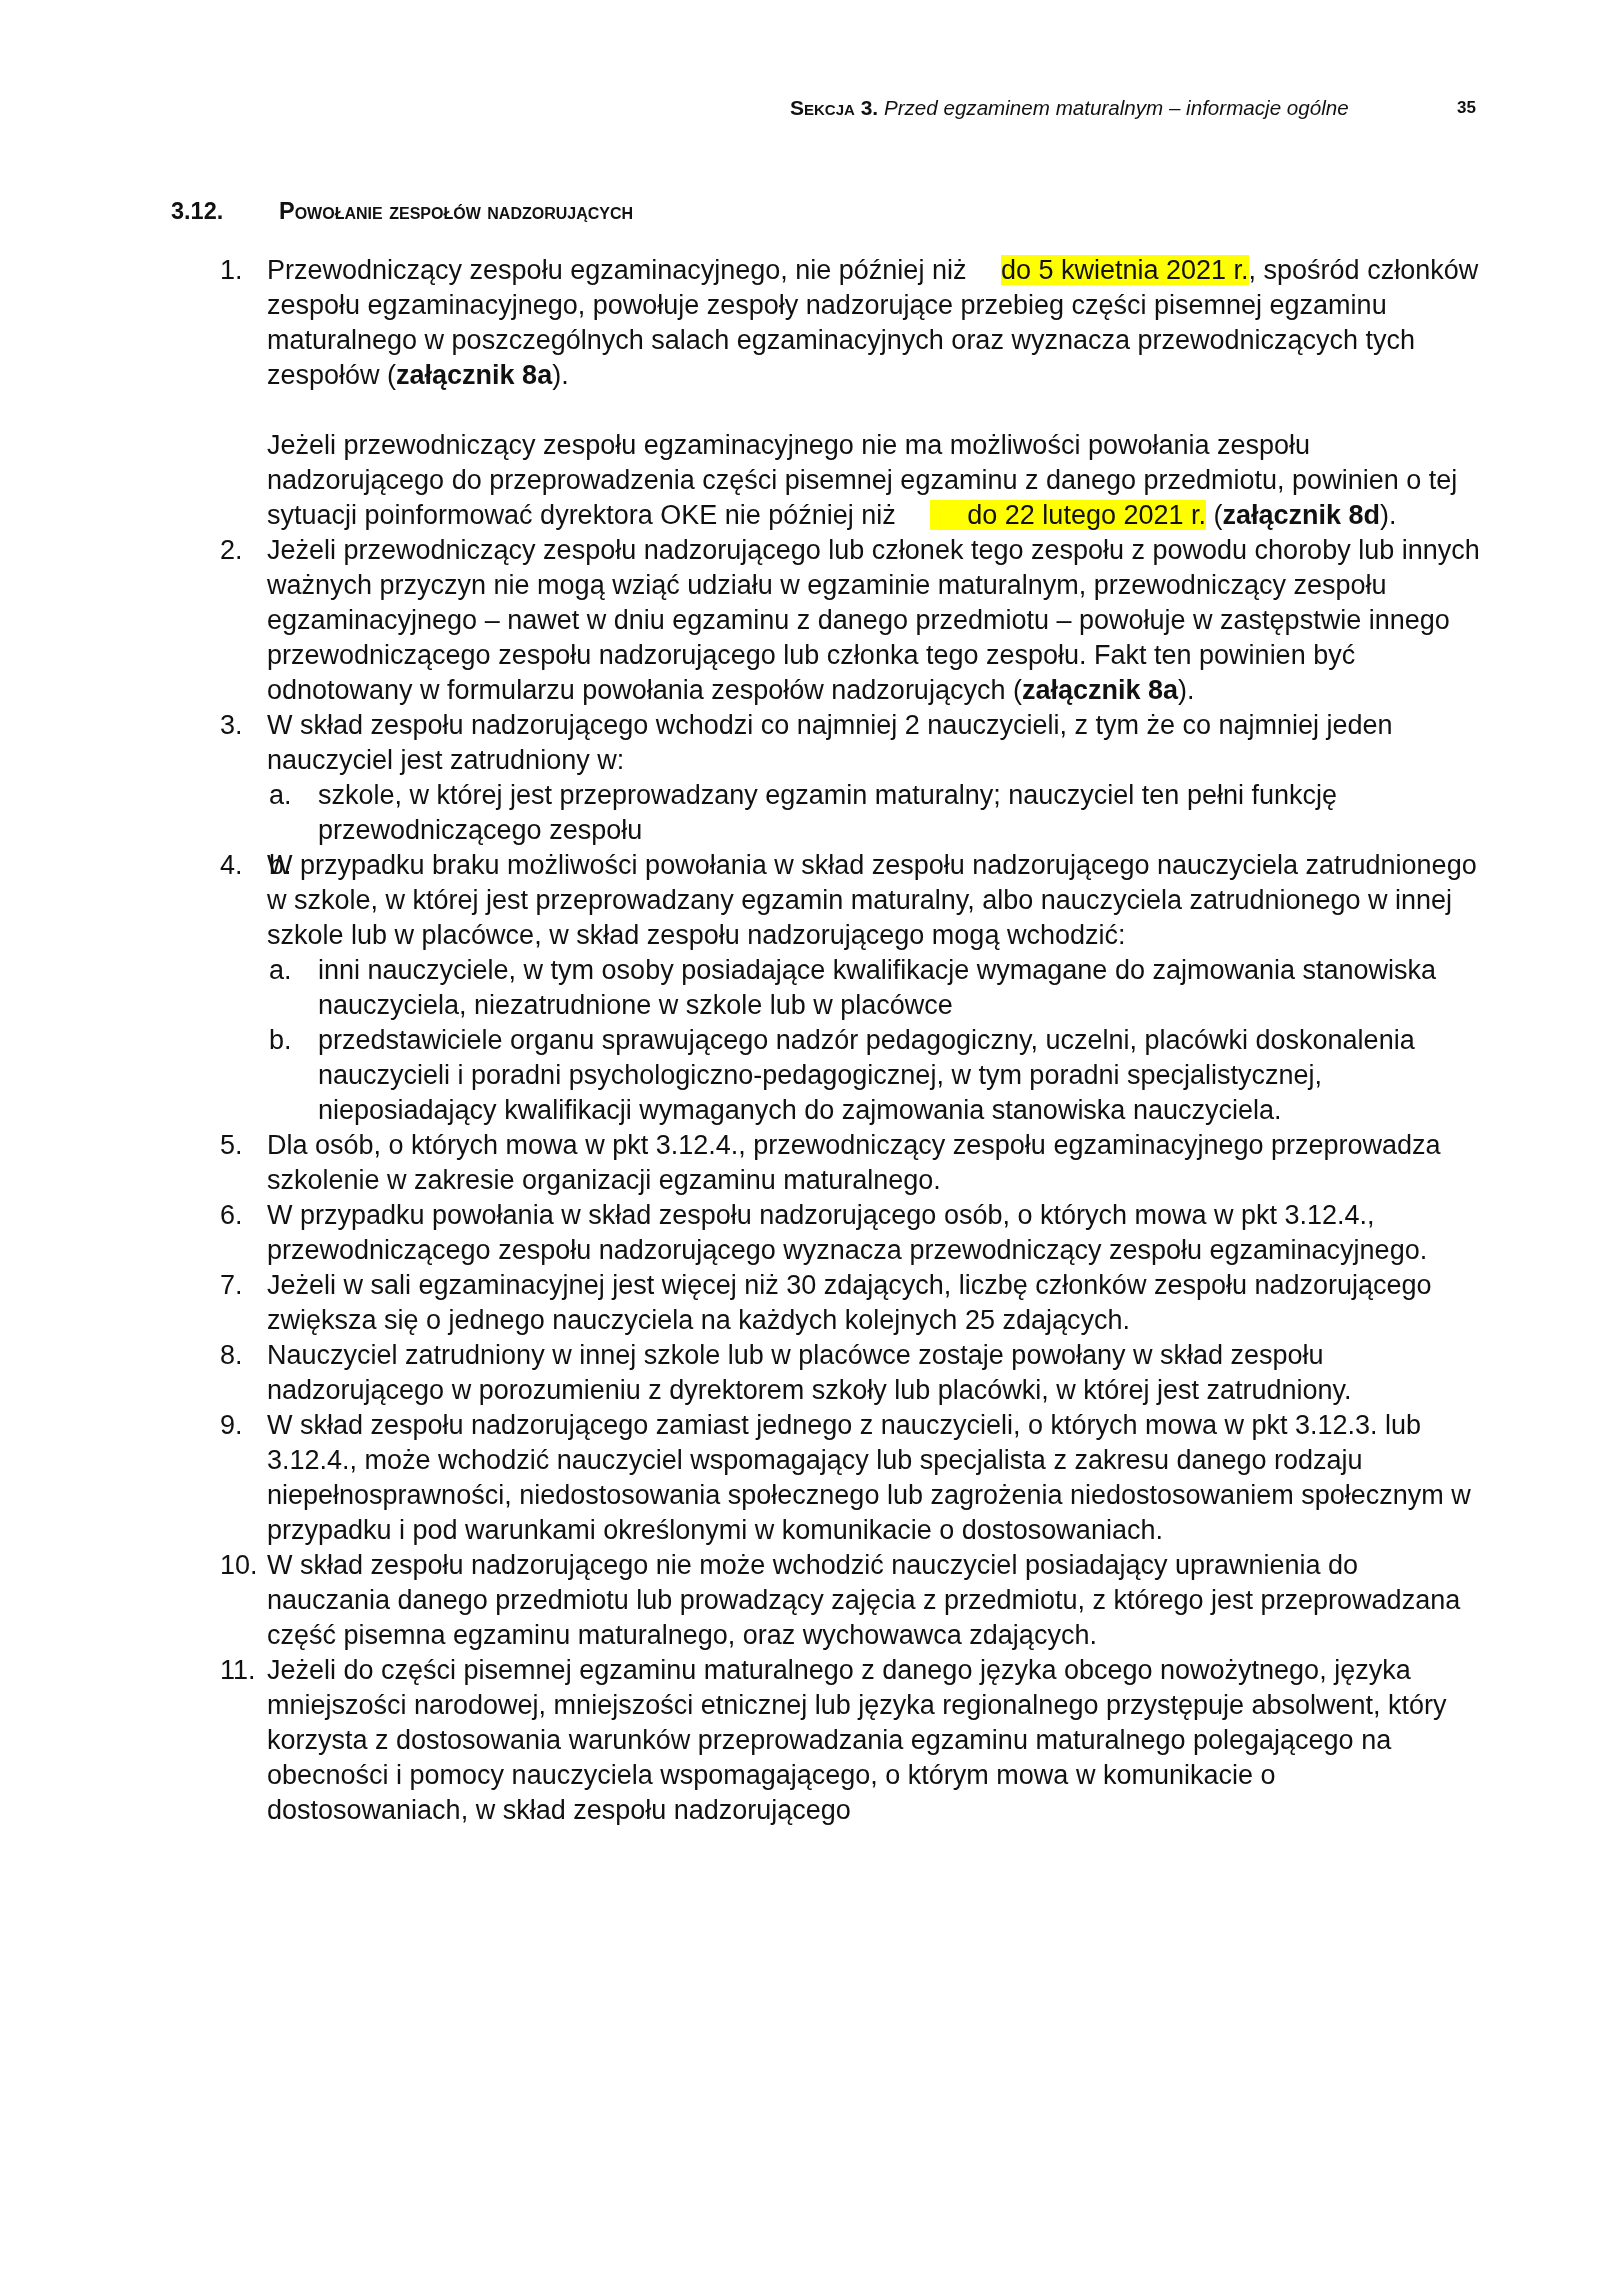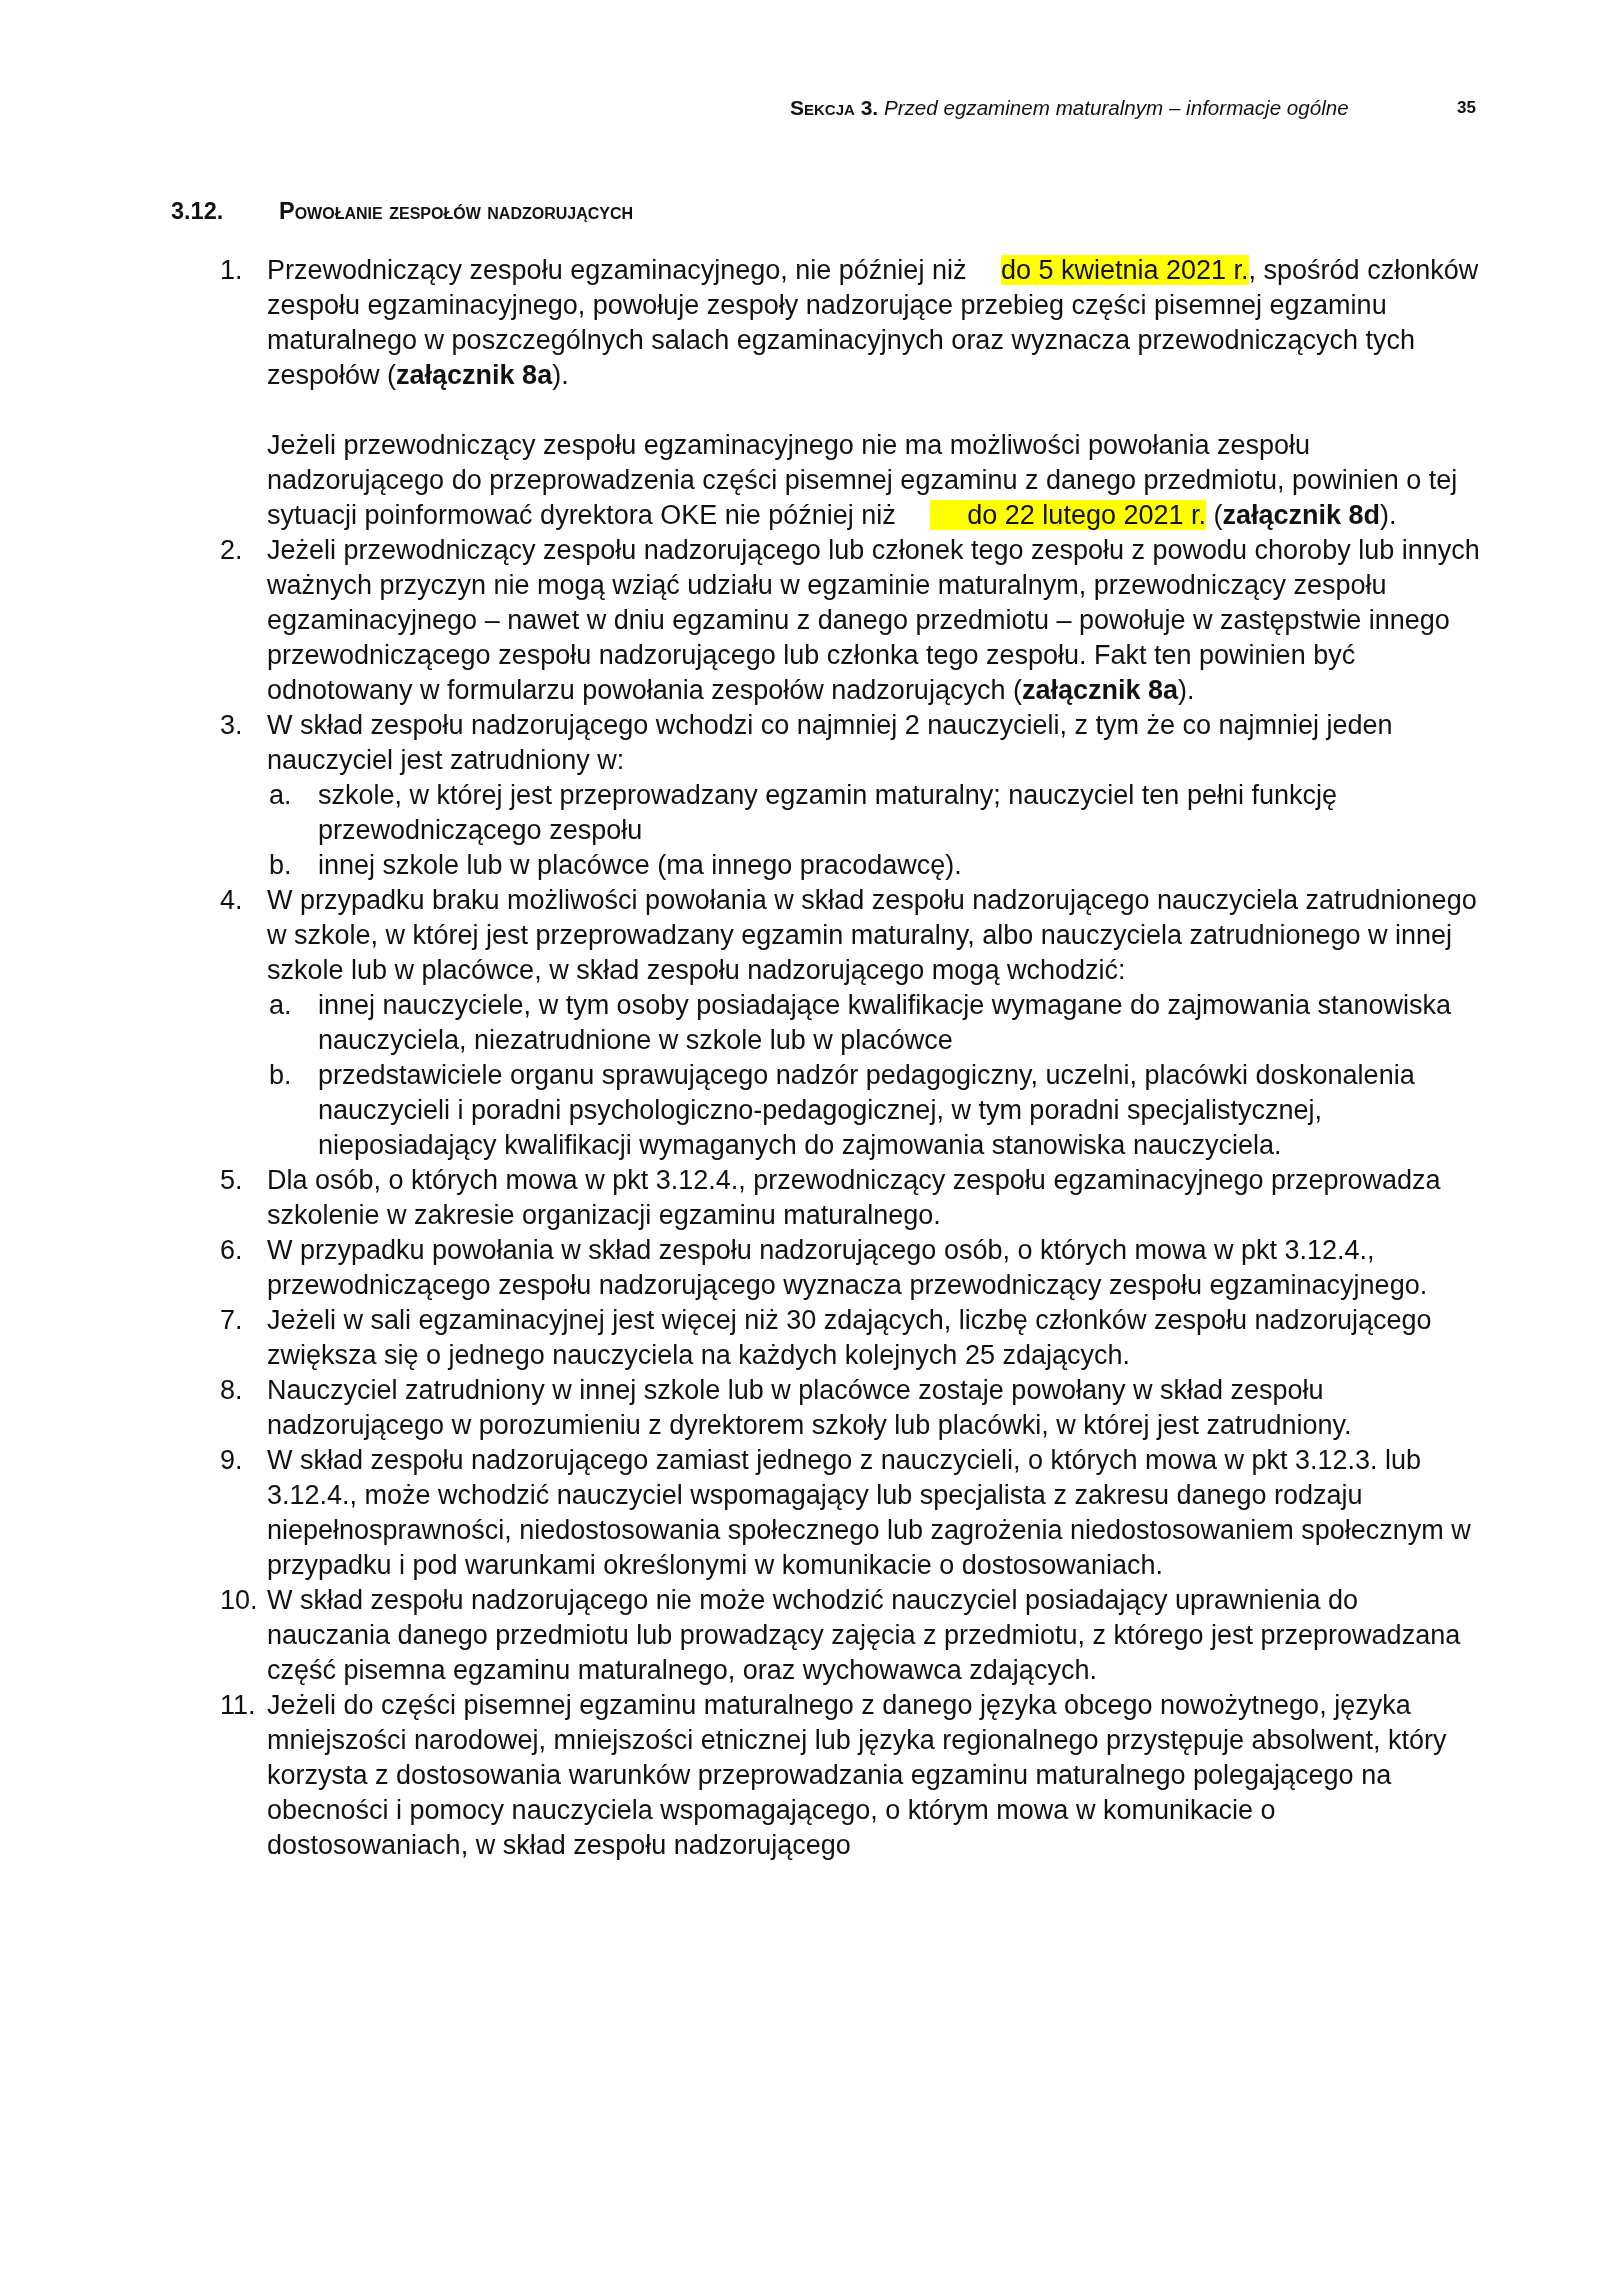--- a/index.html
+++ b/index.html
@@ -57,29 +57,29 @@
   <div class="item">
     <span class="num">2.</span>
     <div><span>Jeżeli przewodniczący zespołu nadzorującego lub członek tego zespołu z powodu choroby lub innych ważnych przyczyn nie mogą wziąć udziału w egzaminie maturalnym, przewodniczący zespołu egzaminacyjnego – nawet w dniu egzaminu z danego przedmiotu – powołuje w zastępstwie innego przewodniczącego zespołu nadzorującego lub członka tego zespołu. Fakt ten powinien być odnotowany w formularzu powołania zespołów nadzorujących (</span><b>załącznik 8a</b><span>).</span></div>
   </div>
 
   <div class="item">
     <span class="num">3.</span>
     <div>W skład zespołu nadzorującego wchodzi co najmniej 2 nauczycieli, z tym że co najmniej jeden nauczyciel jest zatrudniony w:</div>
     <div class="subs">
       <div class="sub"><span class="letter">a.</span><span>szkole, w której jest przeprowadzany egzamin maturalny; nauczyciel ten pełni funkcję przewodniczącego zespołu</span></div>
-      <div class="sub"><span class="letter">b.</span><span>innej szkole lub w placówce (ma innego pracodawcę).</span></div>
+      <div class="sub"><span class="letter">b.</span></div>
     </div>
   </div>
 
   <div class="item">
     <span class="num">4.</span>
     <div>W przypadku braku możliwości powołania w skład zespołu nadzorującego nauczyciela zatrudnionego w szkole, w której jest przeprowadzany egzamin maturalny, albo nauczyciela zatrudnionego w innej szkole lub w placówce, w skład zespołu nadzorującego mogą wchodzić:</div>
     <div class="subs">
-      <div class="sub"><span class="letter">a.</span><span>innej nauczyciele, w tym osoby posiadające kwalifikacje wymagane do zajmowania stanowiska nauczyciela, niezatrudnione w szkole lub w placówce</span></div>
+      <div class="sub"><span class="letter">a.</span><span>inni nauczyciele, w tym osoby posiadające kwalifikacje wymagane do zajmowania stanowiska nauczyciela, niezatrudnione w szkole lub w placówce</span></div>
       <div class="sub"><span class="letter">b.</span><span>przedstawiciele organu sprawującego nadzór pedagogiczny, uczelni, placówki doskonalenia nauczycieli i poradni psychologiczno-pedagogicznej, w tym poradni specjalistycznej, nieposiadający kwalifikacji wymaganych do zajmowania stanowiska nauczyciela.</span></div>
     </div>
   </div>
 
   <div class="item">
     <span class="num">5.</span>
     <div>Dla osób, o których mowa w pkt 3.12.4., przewodniczący zespołu egzaminacyjnego przeprowadza szkolenie w zakresie organizacji egzaminu maturalnego.</div>
   </div>
 
   <div class="item">

